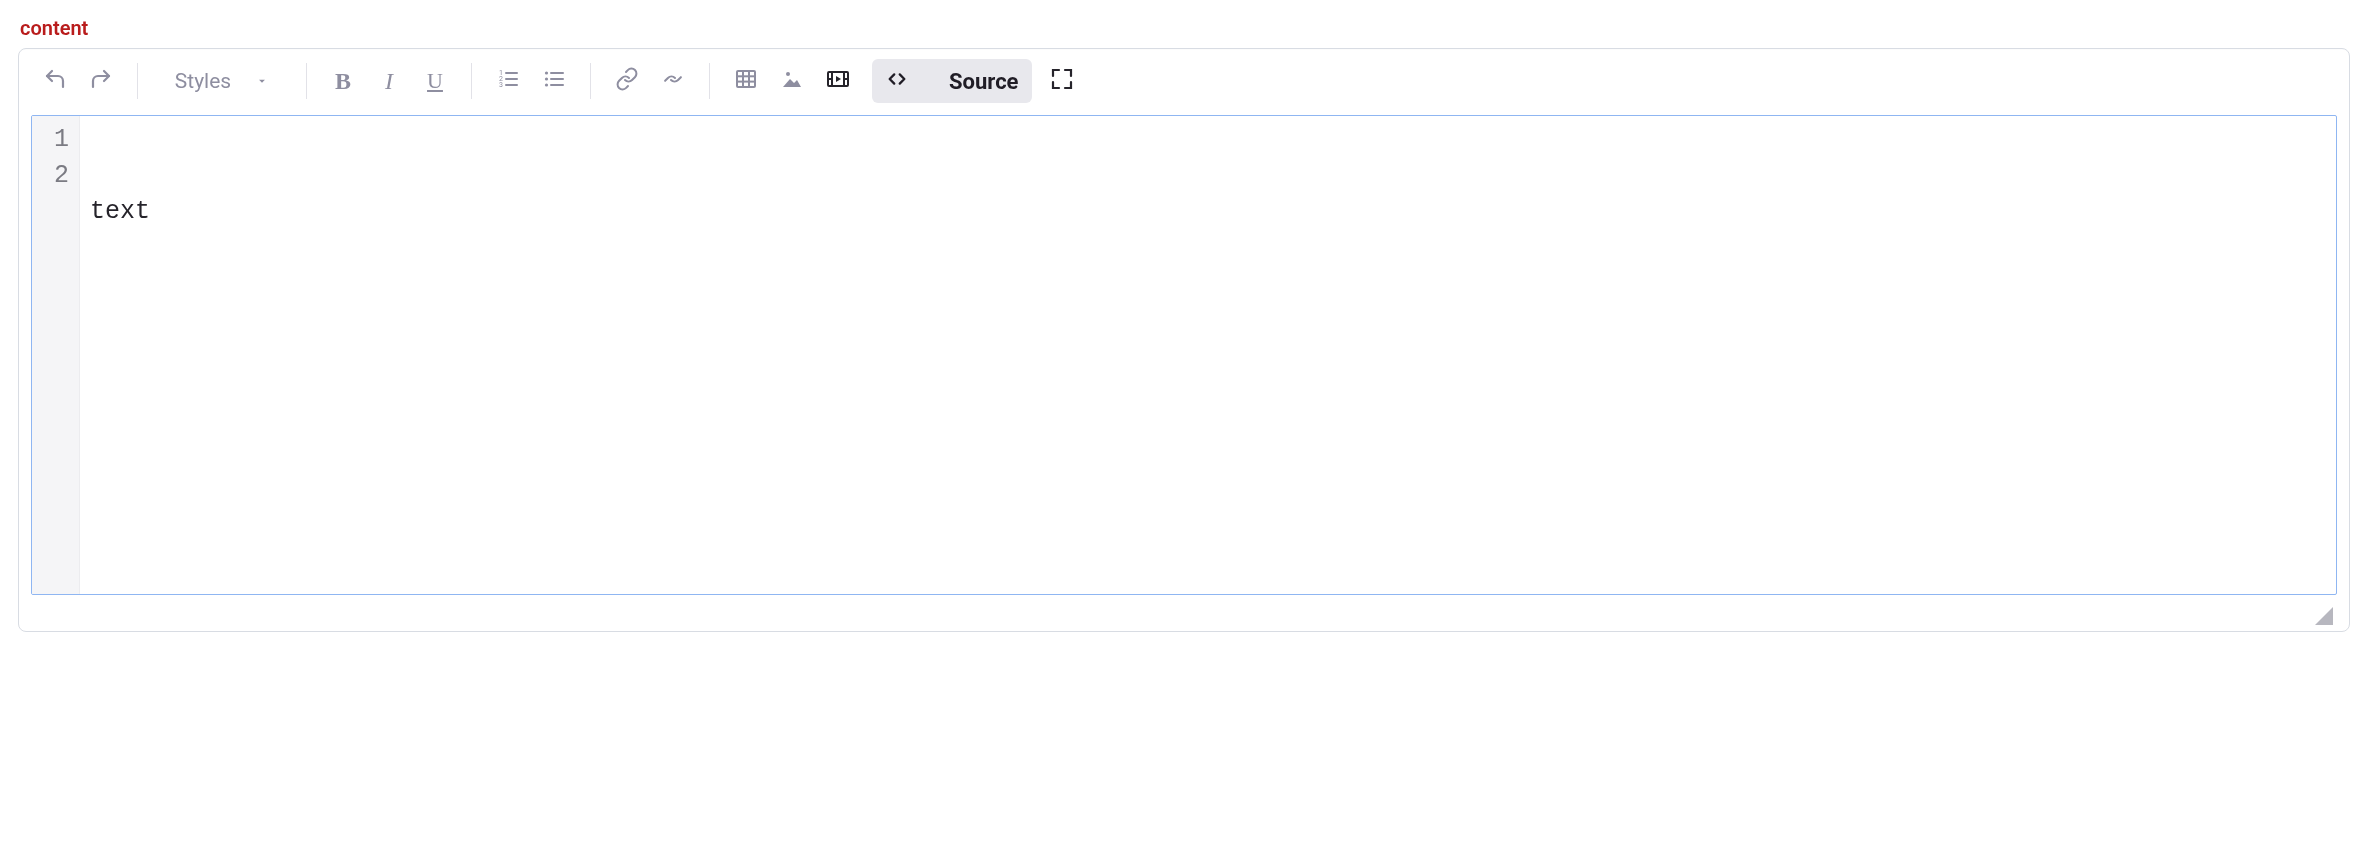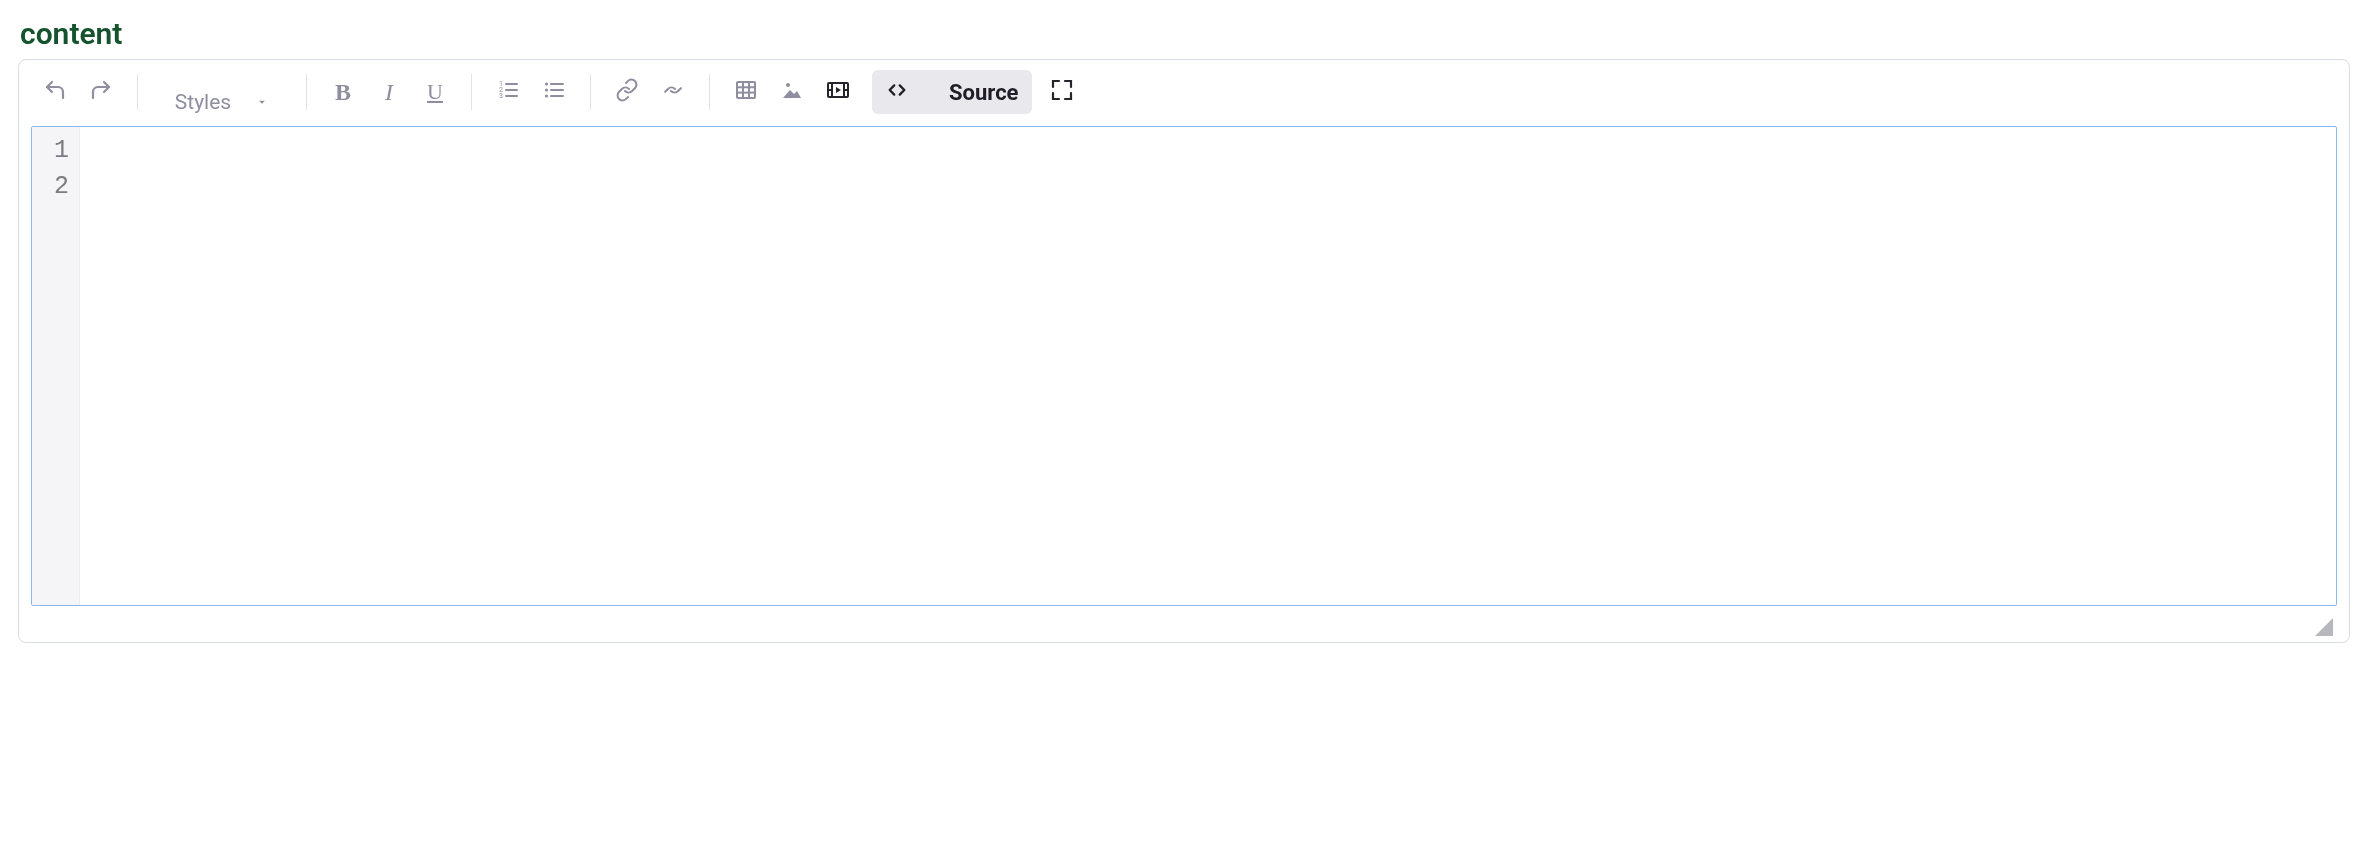--- a/index.html
+++ b/index.html
@@ -23,24 +23,24 @@
     background: #fff;
     font-family: -apple-system, BlinkMacSystemFont, "Segoe UI", Roboto, Helvetica, Arial, sans-serif;
     color: var(--text);
   }
 
   .page {
     padding: 10px 18px 24px 18px;
   }
 
   .field-label {
-    font-size: 30px;
+    font-size: 20px;
     font-weight: 600;
     margin: 6px 0 8px 2px;
-    color: #14532d;
+    color: #b91c1c;
   }
 
   .editor-shell {
     border: 1px solid var(--border);
     border-radius: 8px;
     background: #fff;
     padding: 0 0 6px 0;
     box-shadow: 0 1px 0 rgba(0,0,0,.01) inset;
   }
 
@@ -59,21 +59,21 @@
     background: transparent;
     cursor: pointer;
   }
   .tb-sep {
     width: 1px; height: 36px;
     margin: 0 12px;
     background: #e2e2e8;
   }
 
   .styles-dd {
-    display: flex; align-items: flex-end; justify-content: center;
+    display: flex; align-items: center; justify-content: center;
     height: 44px; min-width: 140px; padding: 0 14px;
     border-radius: 6px;
     color: var(--muted);
     font-size: 21px;
   }
   .styles-dd .dd-label { margin-right: 24px; }
   .styles-dd svg { width: 14px; height: 14px; }
 
   .chip {
     display: inline-flex; align-items: center;
@@ -293,20 +293,21 @@
         </span>
       </div>
     </div>
 
     <div class="code-box">
       <div class="gutter">
         <div>1</div>
         <div>2</div>
       </div>
       <div class="code-lines">
+        <div class="line"><span>text</span><span class="tag-color"></span></div>
       </div>
     </div>
 
     <div class="status-row">
       <span class="resize-grip">
         <svg viewBox="0 0 16 16" fill="currentColor">
           <polygon points="16,0 16,16 0,16"></polygon>
         </svg>
       </span>
     </div>

